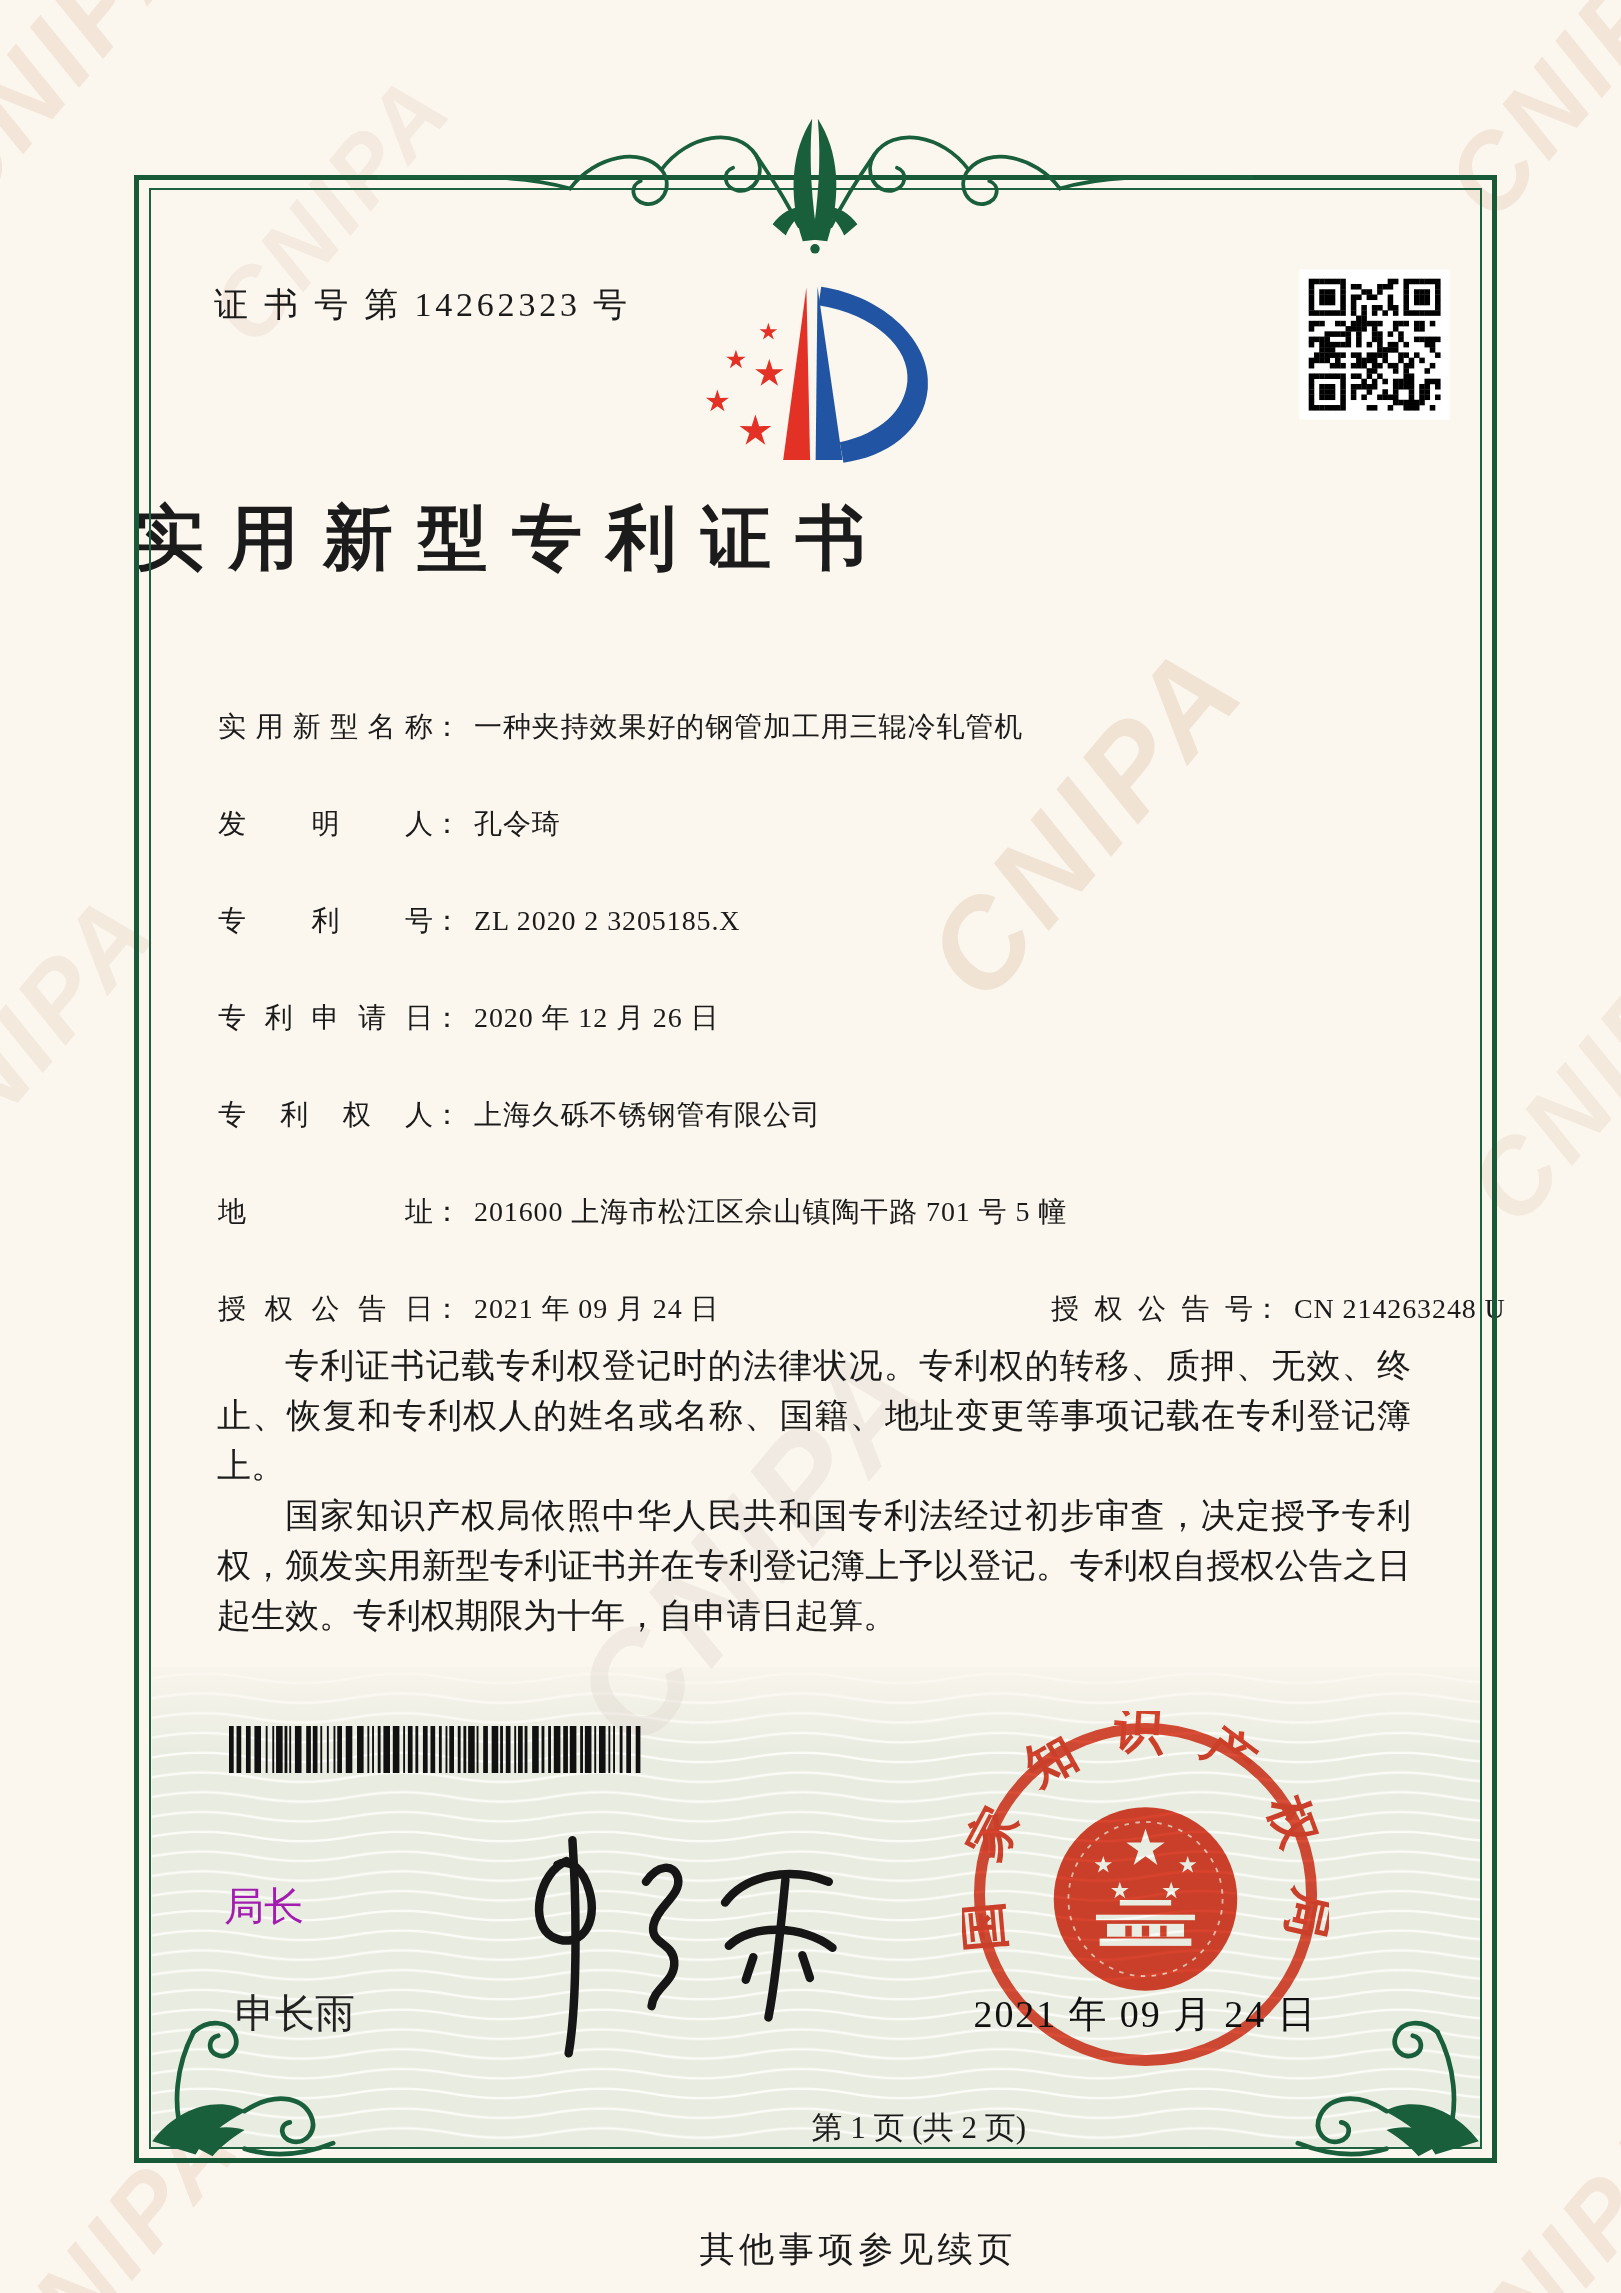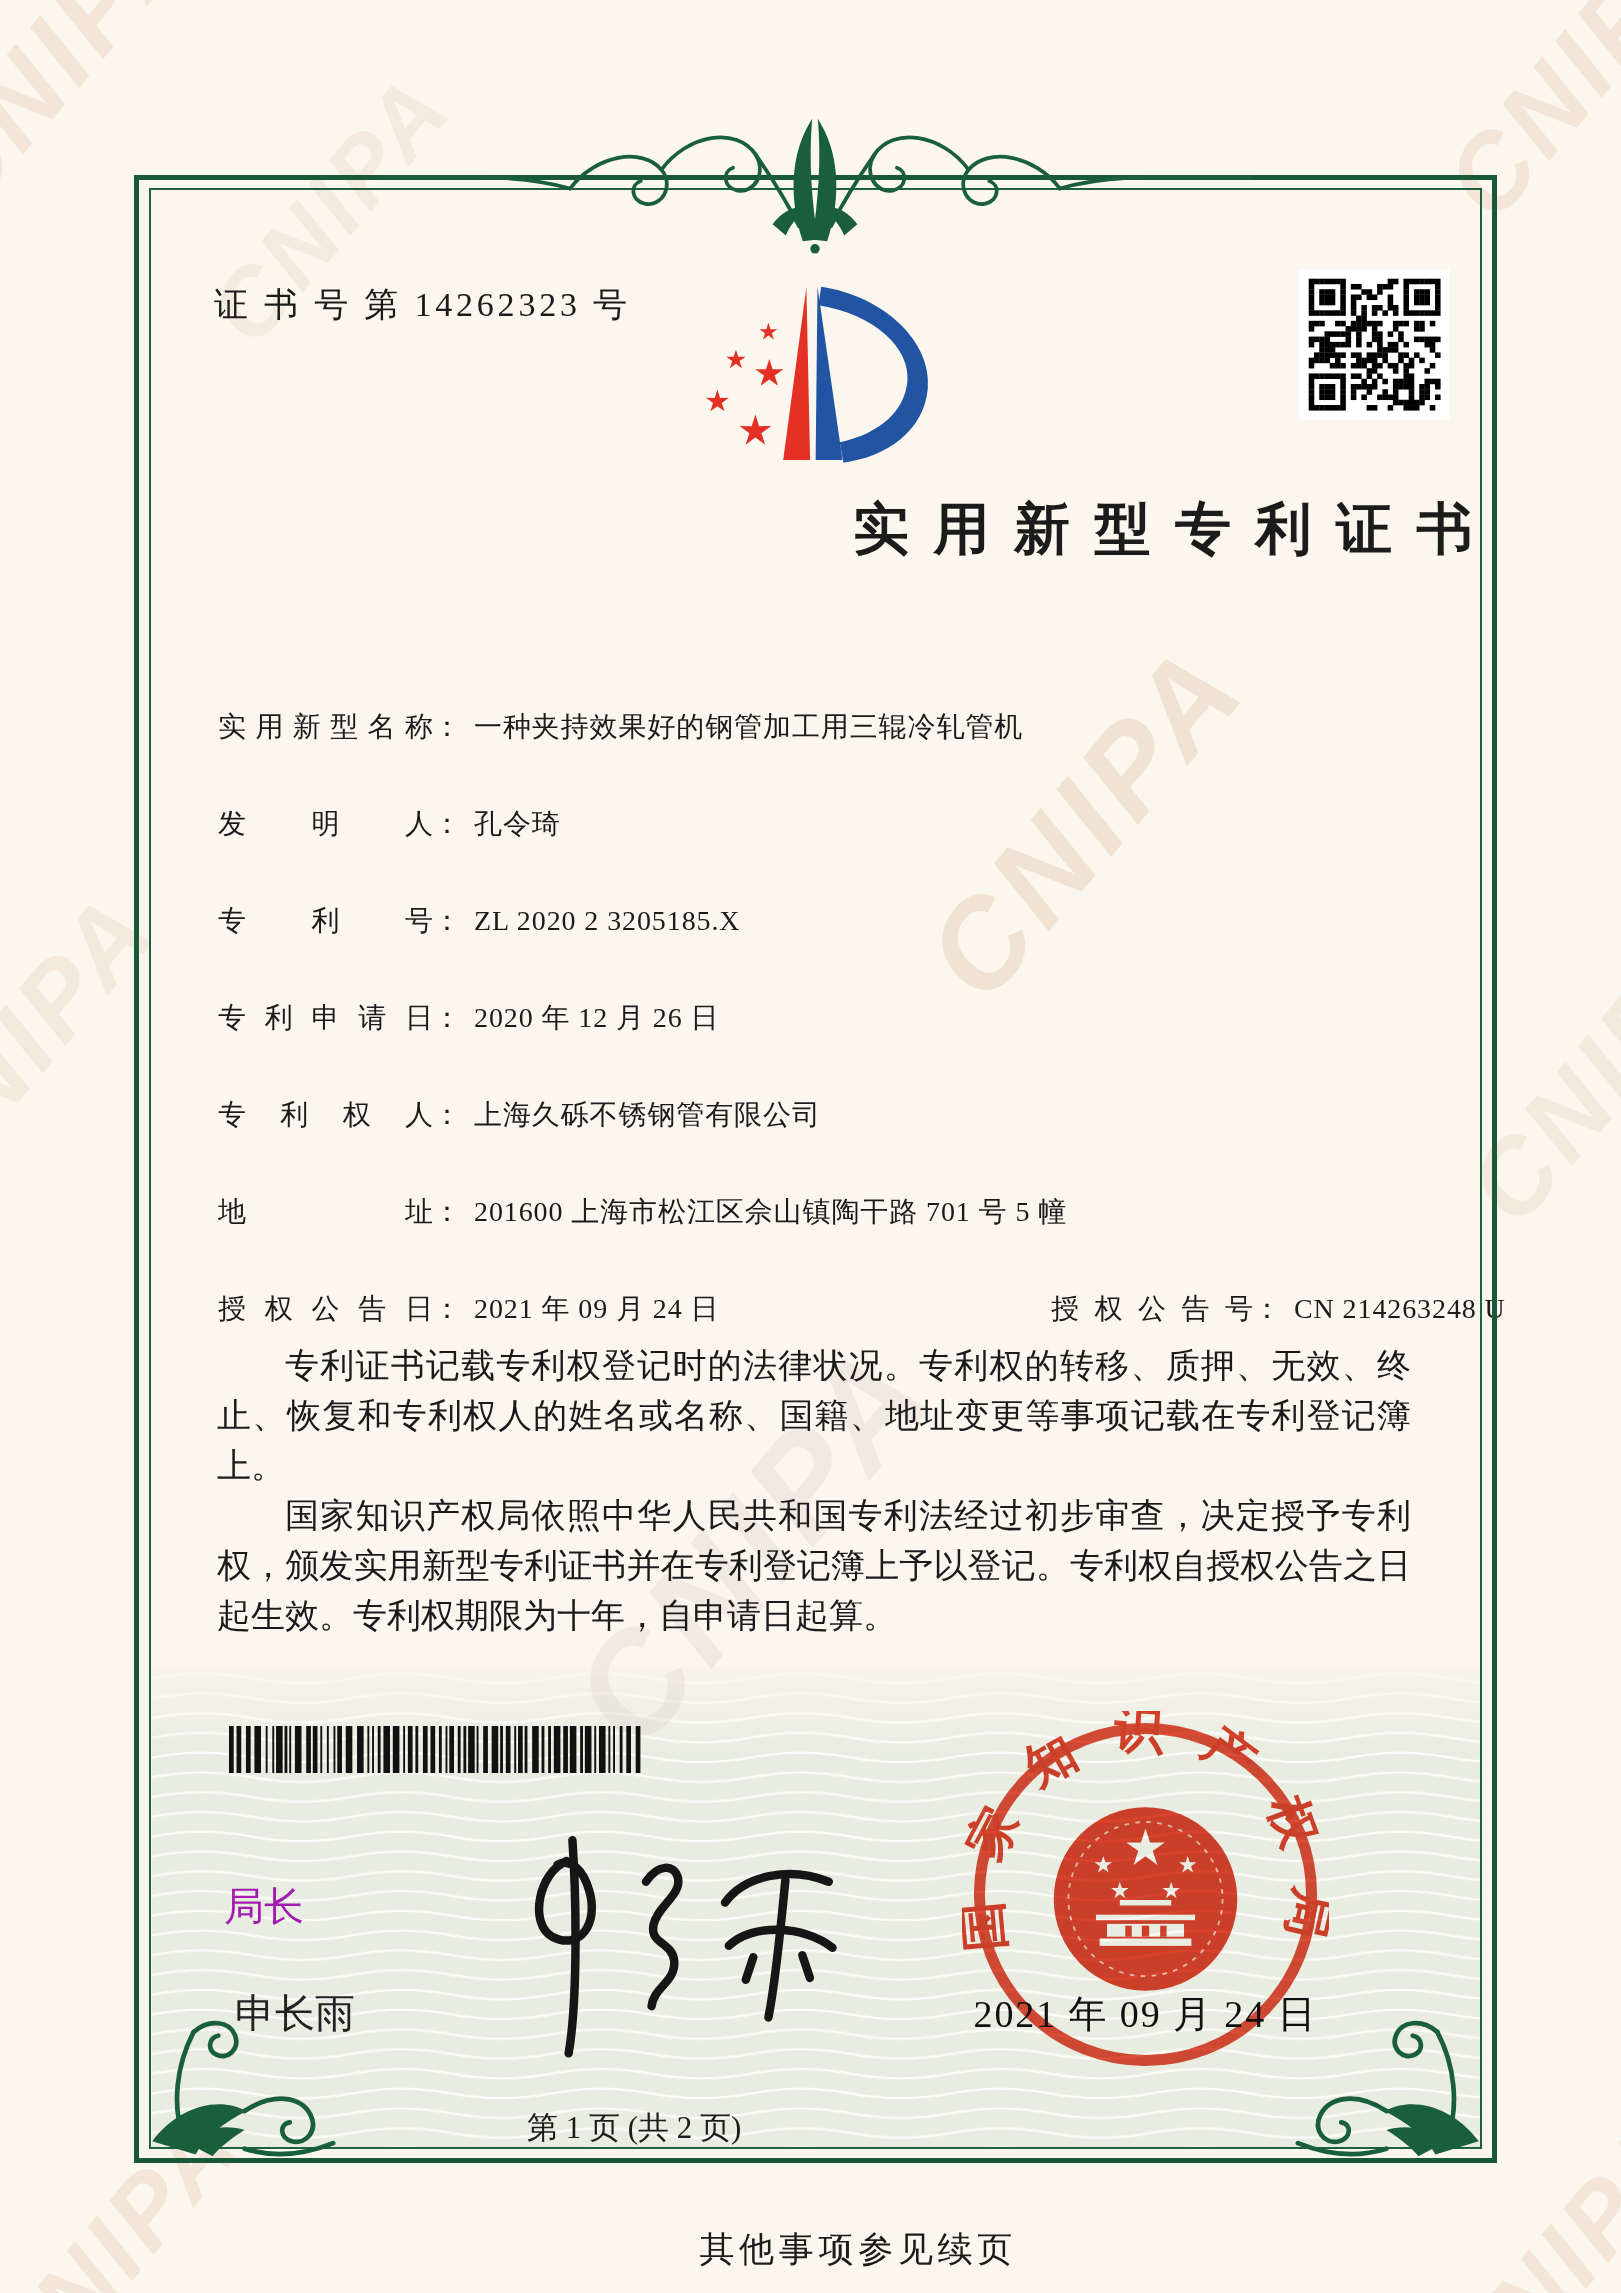--- a/index.html
+++ b/index.html
@@ -35,22 +35,22 @@
   }
   .ornament{position:absolute;z-index:5;pointer-events:none;}
   
   .waveband{position:absolute;left:152px;top:1667px;width:1330px;height:481px;z-index:0;}
   
   .cert-no{position:absolute;left:214px;top:282px;font-size:34px;letter-spacing:3.8px;z-index:3;text-align:right;}
   .logo{position:absolute;left:697px;top:273px;width:241px;height:196px;z-index:3;}
   .qr{position:absolute;left:1305px;top:275px;width:139px;height:139px;background:#fff;
       box-shadow:0 0 0 5.6px #fff;z-index:3;}
   .title{
-    position:absolute;left:134px;top:492px;width:1363px;text-align:right;
-    font-size:56px;font-weight:bold;letter-spacing:24.5px;z-index:3;white-space:nowrap;
+    position:absolute;left:134px;top:492px;width:1363px;text-align:left;
+    font-size:70px;font-weight:bold;letter-spacing:24.5px;z-index:3;white-space:nowrap;
   }
   
   .field-row{position:absolute;left:218px;font-size:28px;z-index:3;white-space:nowrap;}
   .flabel{display:inline-block;width:215px;text-align:justify;text-align-last:justify;}
   .fvalue{margin-left:13px;letter-spacing:0.9px;}
   .grant2{position:absolute;left:833px;top:0;}
   
   .bodytext{
     position:absolute;left:217px;top:1341px;width:1194px;font-size:34px;line-height:50px;
     text-align:justify;z-index:3;
@@ -60,21 +60,21 @@
   .barcode{position:absolute;left:229px;top:1726px;width:418px;height:47px;z-index:3;}
   .officer-title{position:absolute;left:224px;top:1879px;font-size:40px;z-index:3;
     font-family:"Liberation Sans","DejaVu Sans",sans-serif;color:#a21caf;}
   .officer-name{position:absolute;left:235px;top:1986px;font-size:40px;z-index:3;
     font-family:Liberation Sans, sans-serif;color:#222;}
   .signature{position:absolute;left:497px;top:1829px;width:377px;height:245px;z-index:3;}
   .seal{position:absolute;left:962px;top:1711px;width:367px;height:367px;z-index:3;
     mix-blend-mode:multiply;opacity:.95;}
   .seal-date{position:absolute;left:962px;top:1989px;width:367px;text-align:center;
     font-size:38px;letter-spacing:1.9px;color:#101010;z-index:4;}
-  .page-info{position:absolute;left:527px;top:2107px;width:499px;text-align:left;
+  .page-info{position:absolute;left:527px;top:2107px;width:499px;text-align:right;
     font-size:31px;z-index:5;}
   .foot-note{position:absolute;left:518px;top:2226px;width:499px;text-align:right;
     font-size:35px;letter-spacing:4.7px;z-index:3;}
 </style>
 </head>
 <body>
 
 <div class="page">
 
   <span class="wm wm1">CNIPA</span>

